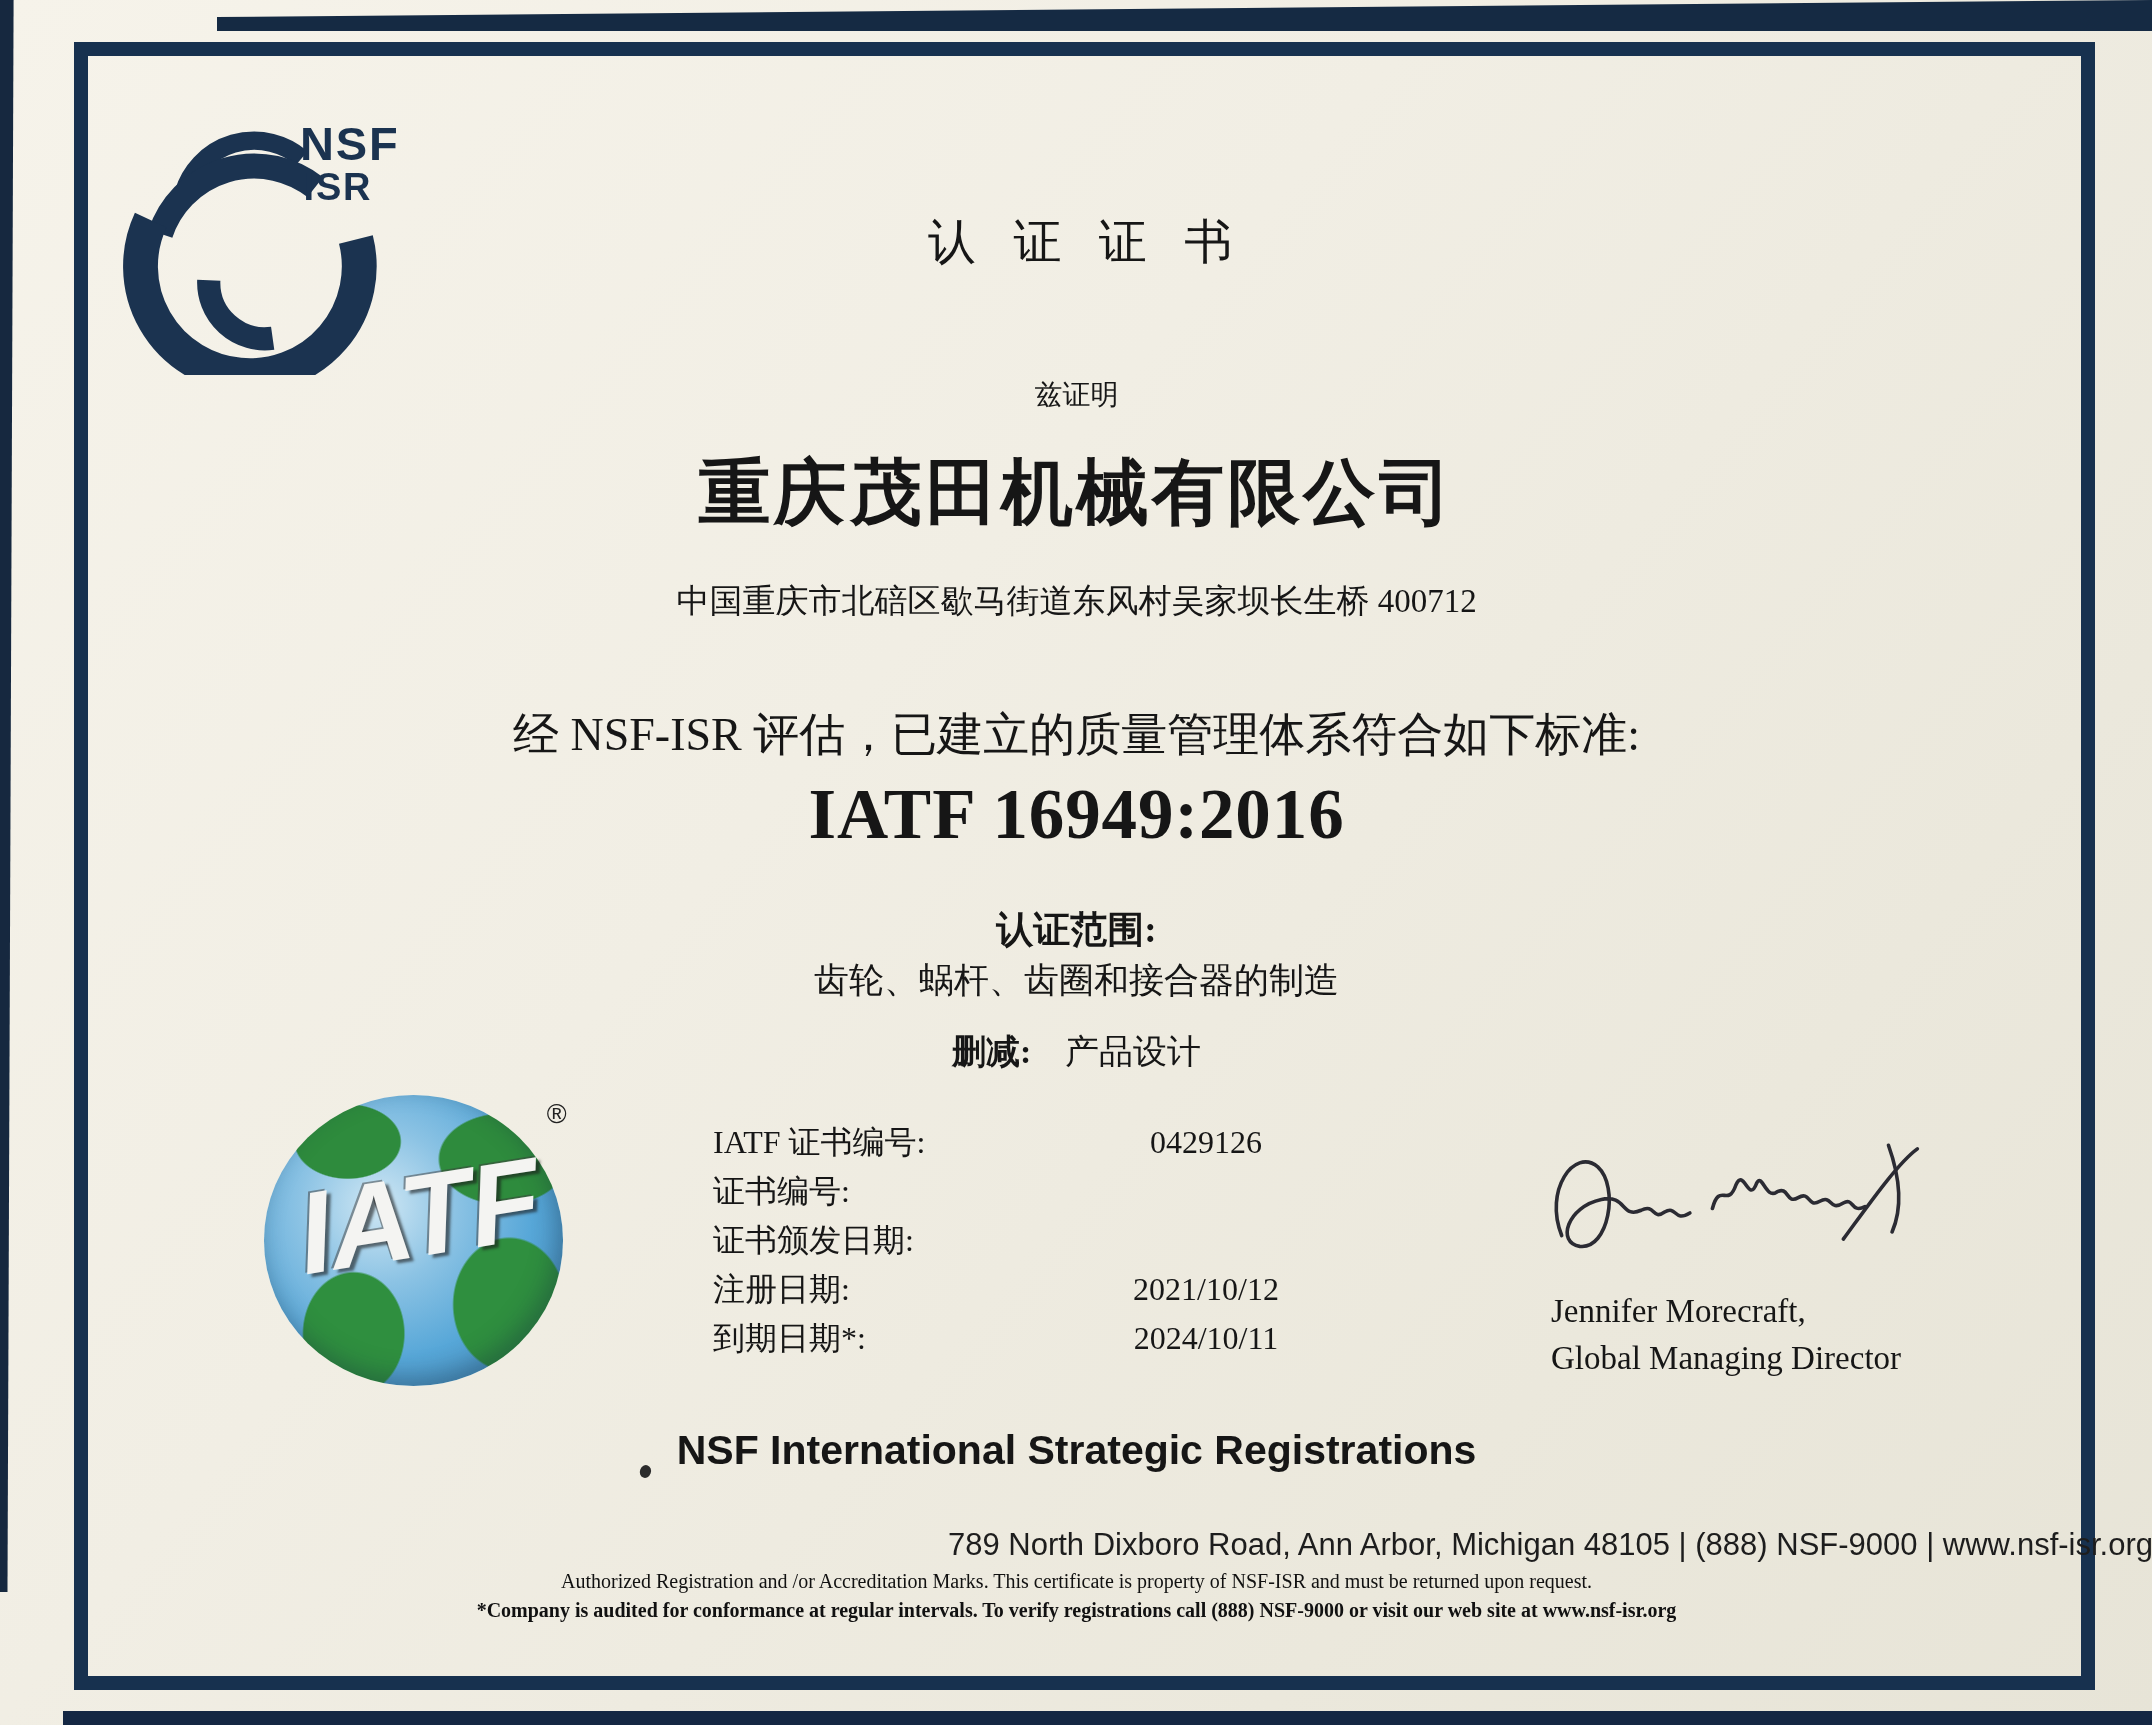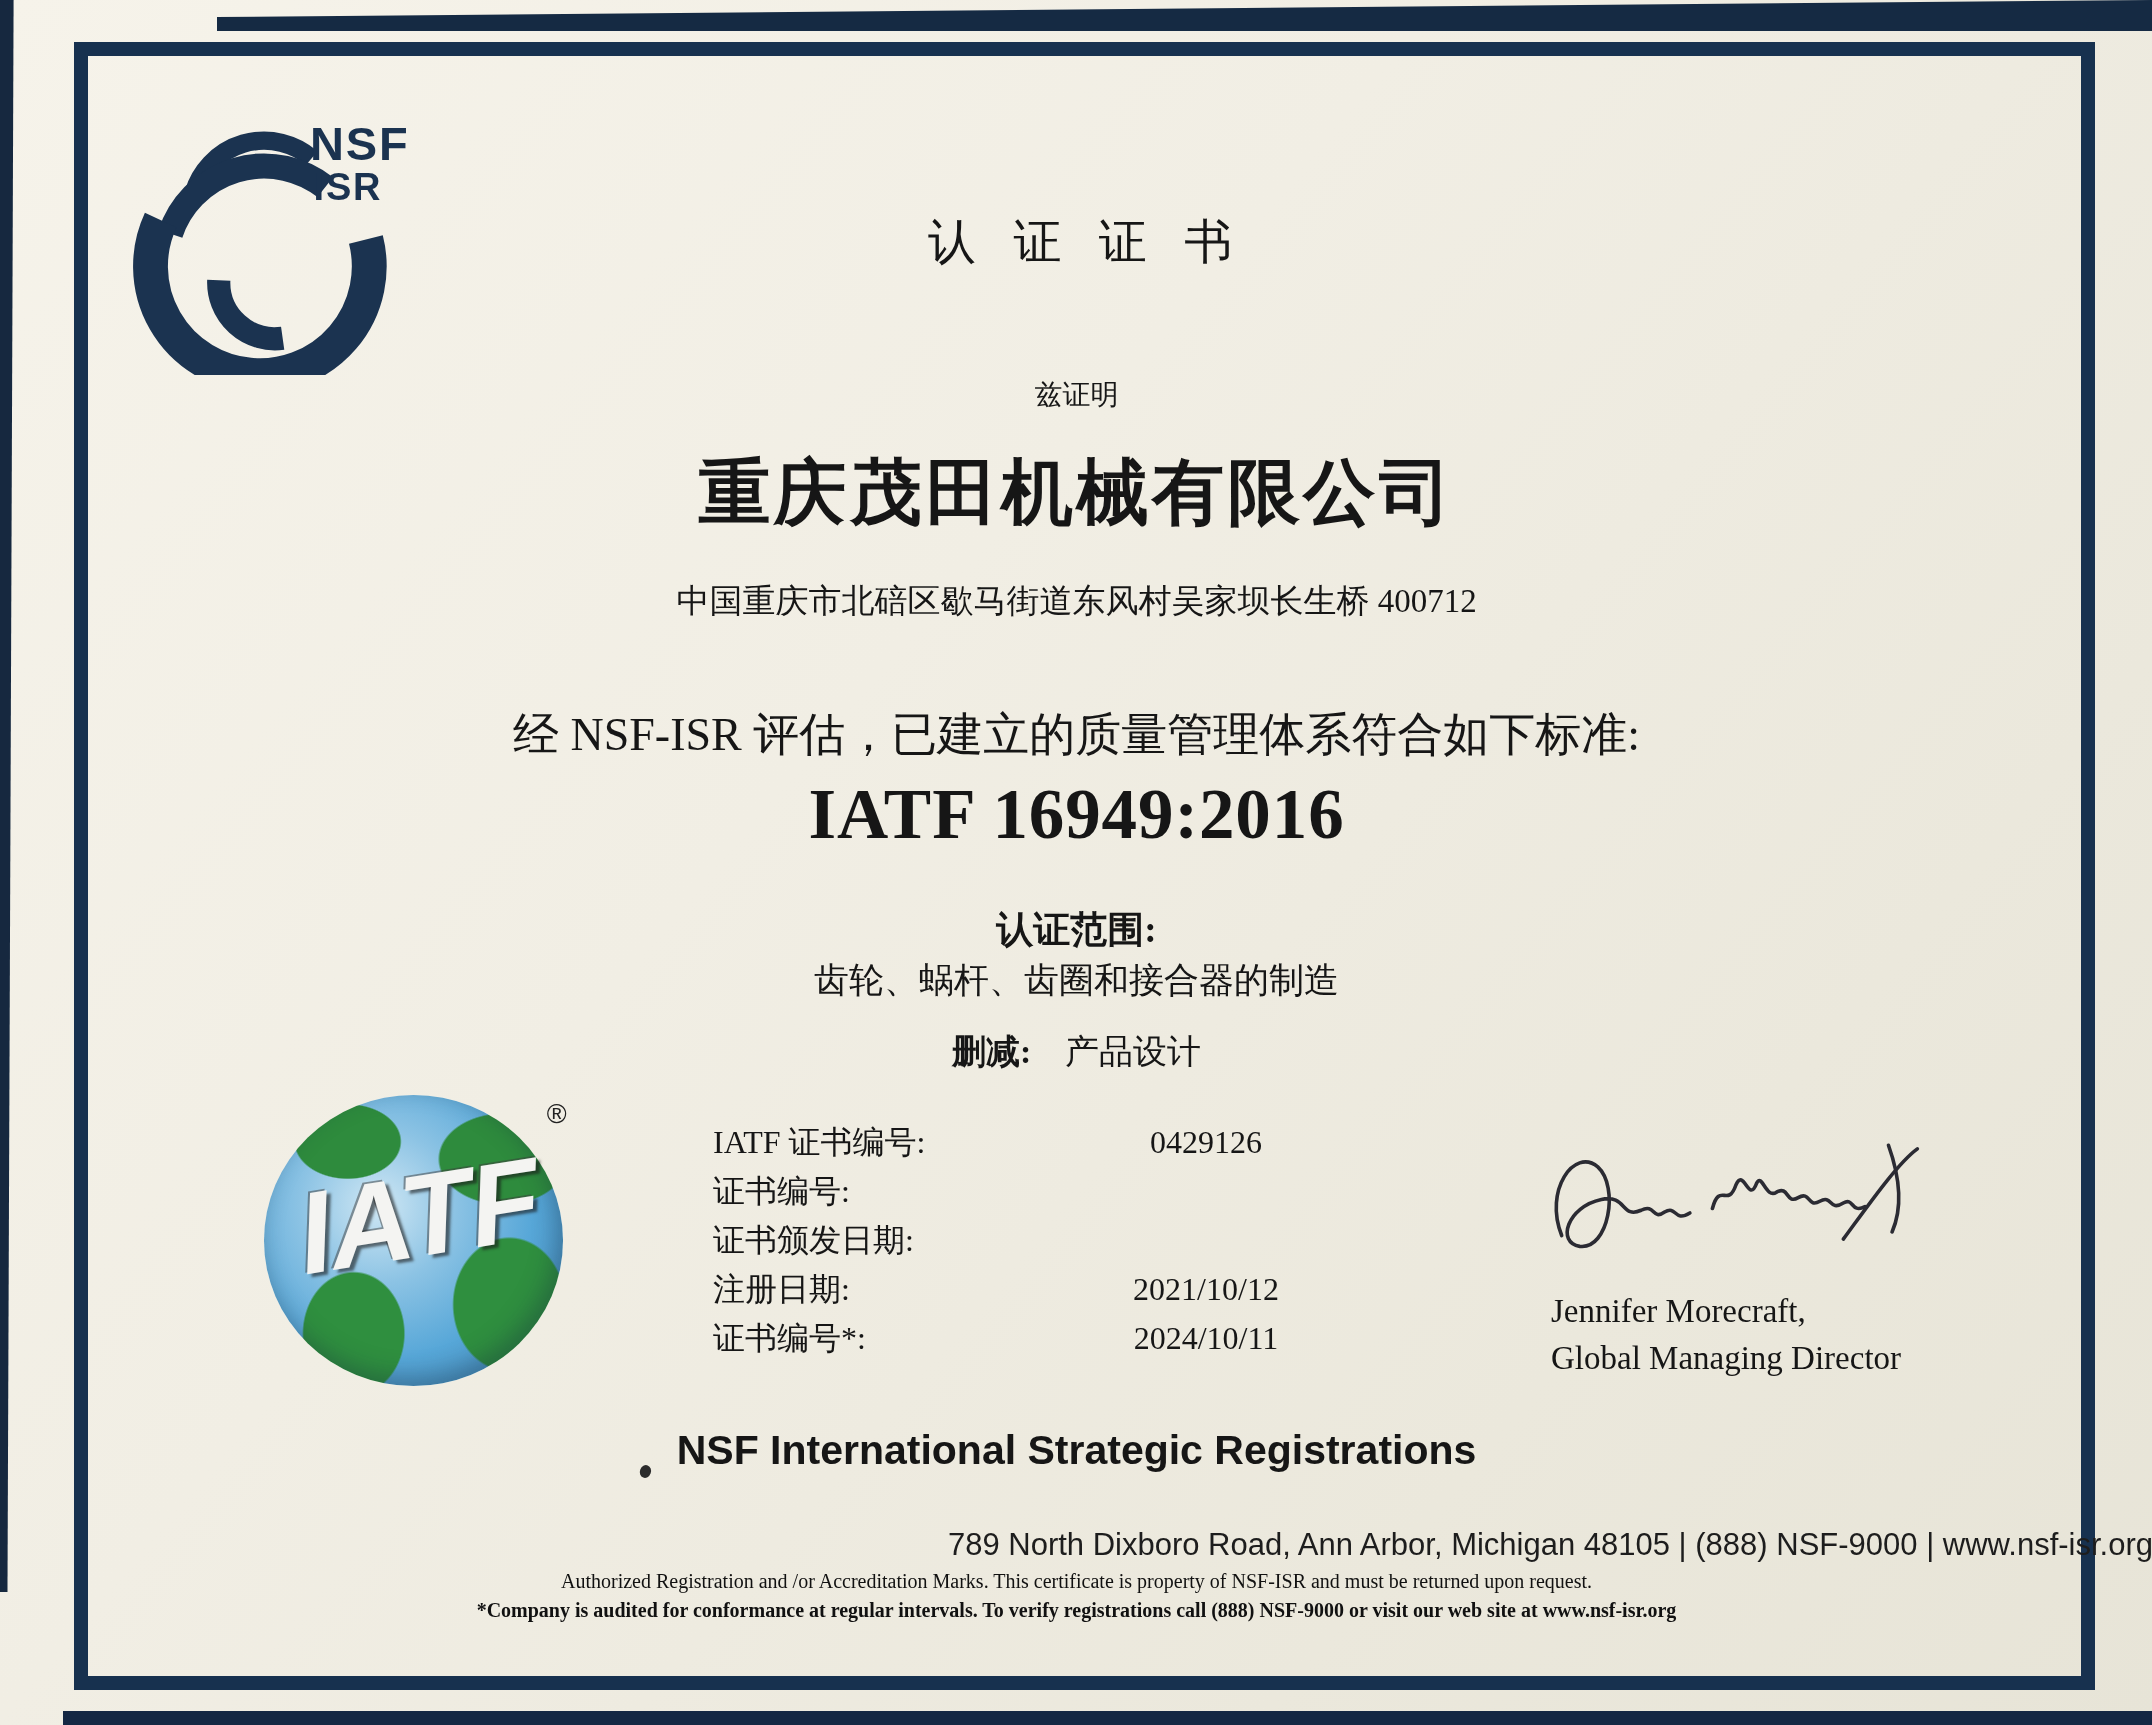--- a/index.html
+++ b/index.html
@@ -15,21 +15,21 @@
   
   .edge-top{position:absolute;top:0;left:217px;right:0;height:31px;background:#152a43;
     clip-path:polygon(0 55%,100% 0,100% 100%,0 100%);}
   .edge-left{position:absolute;top:0;left:0;width:13.6px;height:1592px;background:#16283f;
     clip-path:polygon(0 0,100% 0,55% 100%,0 100%);}
   .edge-bottom{position:absolute;bottom:0;left:63px;right:0;height:15.4px;background:#142743;}
   
   .frame{position:absolute;left:74px;top:42px;right:58px;bottom:36px;
     border:14.5px solid #17314f;}
   
-  .nsf-logo{position:absolute;left:122px;top:95px;width:326px;height:299px;}
+  .nsf-logo{position:absolute;left:112px;top:95px;width:326px;height:299px;}
   .nsf-swirl{position:absolute;left:0;top:9px;}
   .nsf-text{position:absolute;left:188px;top:25px;
     font-family:"Liberation Sans","DejaVu Sans",sans-serif;
     font-weight:bold;color:#1b3350;line-height:1.02;}
   .nsf-text .l1{font-size:47px;letter-spacing:1.8px;display:block;}
   .nsf-text .l2{font-size:38px;letter-spacing:1.8px;display:block;margin-left:3.6px;}
   
   .title{position:absolute;left:10px;width:100%;top:210px;text-align:center;
     font-size:48px;letter-spacing:12.7px;font-weight:400;}
   .attest{position:absolute;left:0;width:100%;top:376px;text-align:center;font-size:28px;}
@@ -129,21 +129,21 @@
       <span class="dlabel">证书编号:</span>
     </div>
     <div class="drow">
       <span class="dlabel">证书颁发日期:</span>
     </div>
     <div class="drow">
       <span class="dlabel">注册日期:</span>
       <span class="dvalue">2021/10/12</span>
     </div>
     <div class="drow">
-      <span class="dlabel">证书编号*:</span>
+      <span class="dlabel">到期日期*:</span>
       <span class="dvalue">2024/10/11</span>
     </div>
   </div>
 
   <div class="iatf">
     <div class="globe"></div>
     <div class="iatf-word">IATF</div>
     <div class="iatf-reg">®</div>
   </div>
 

